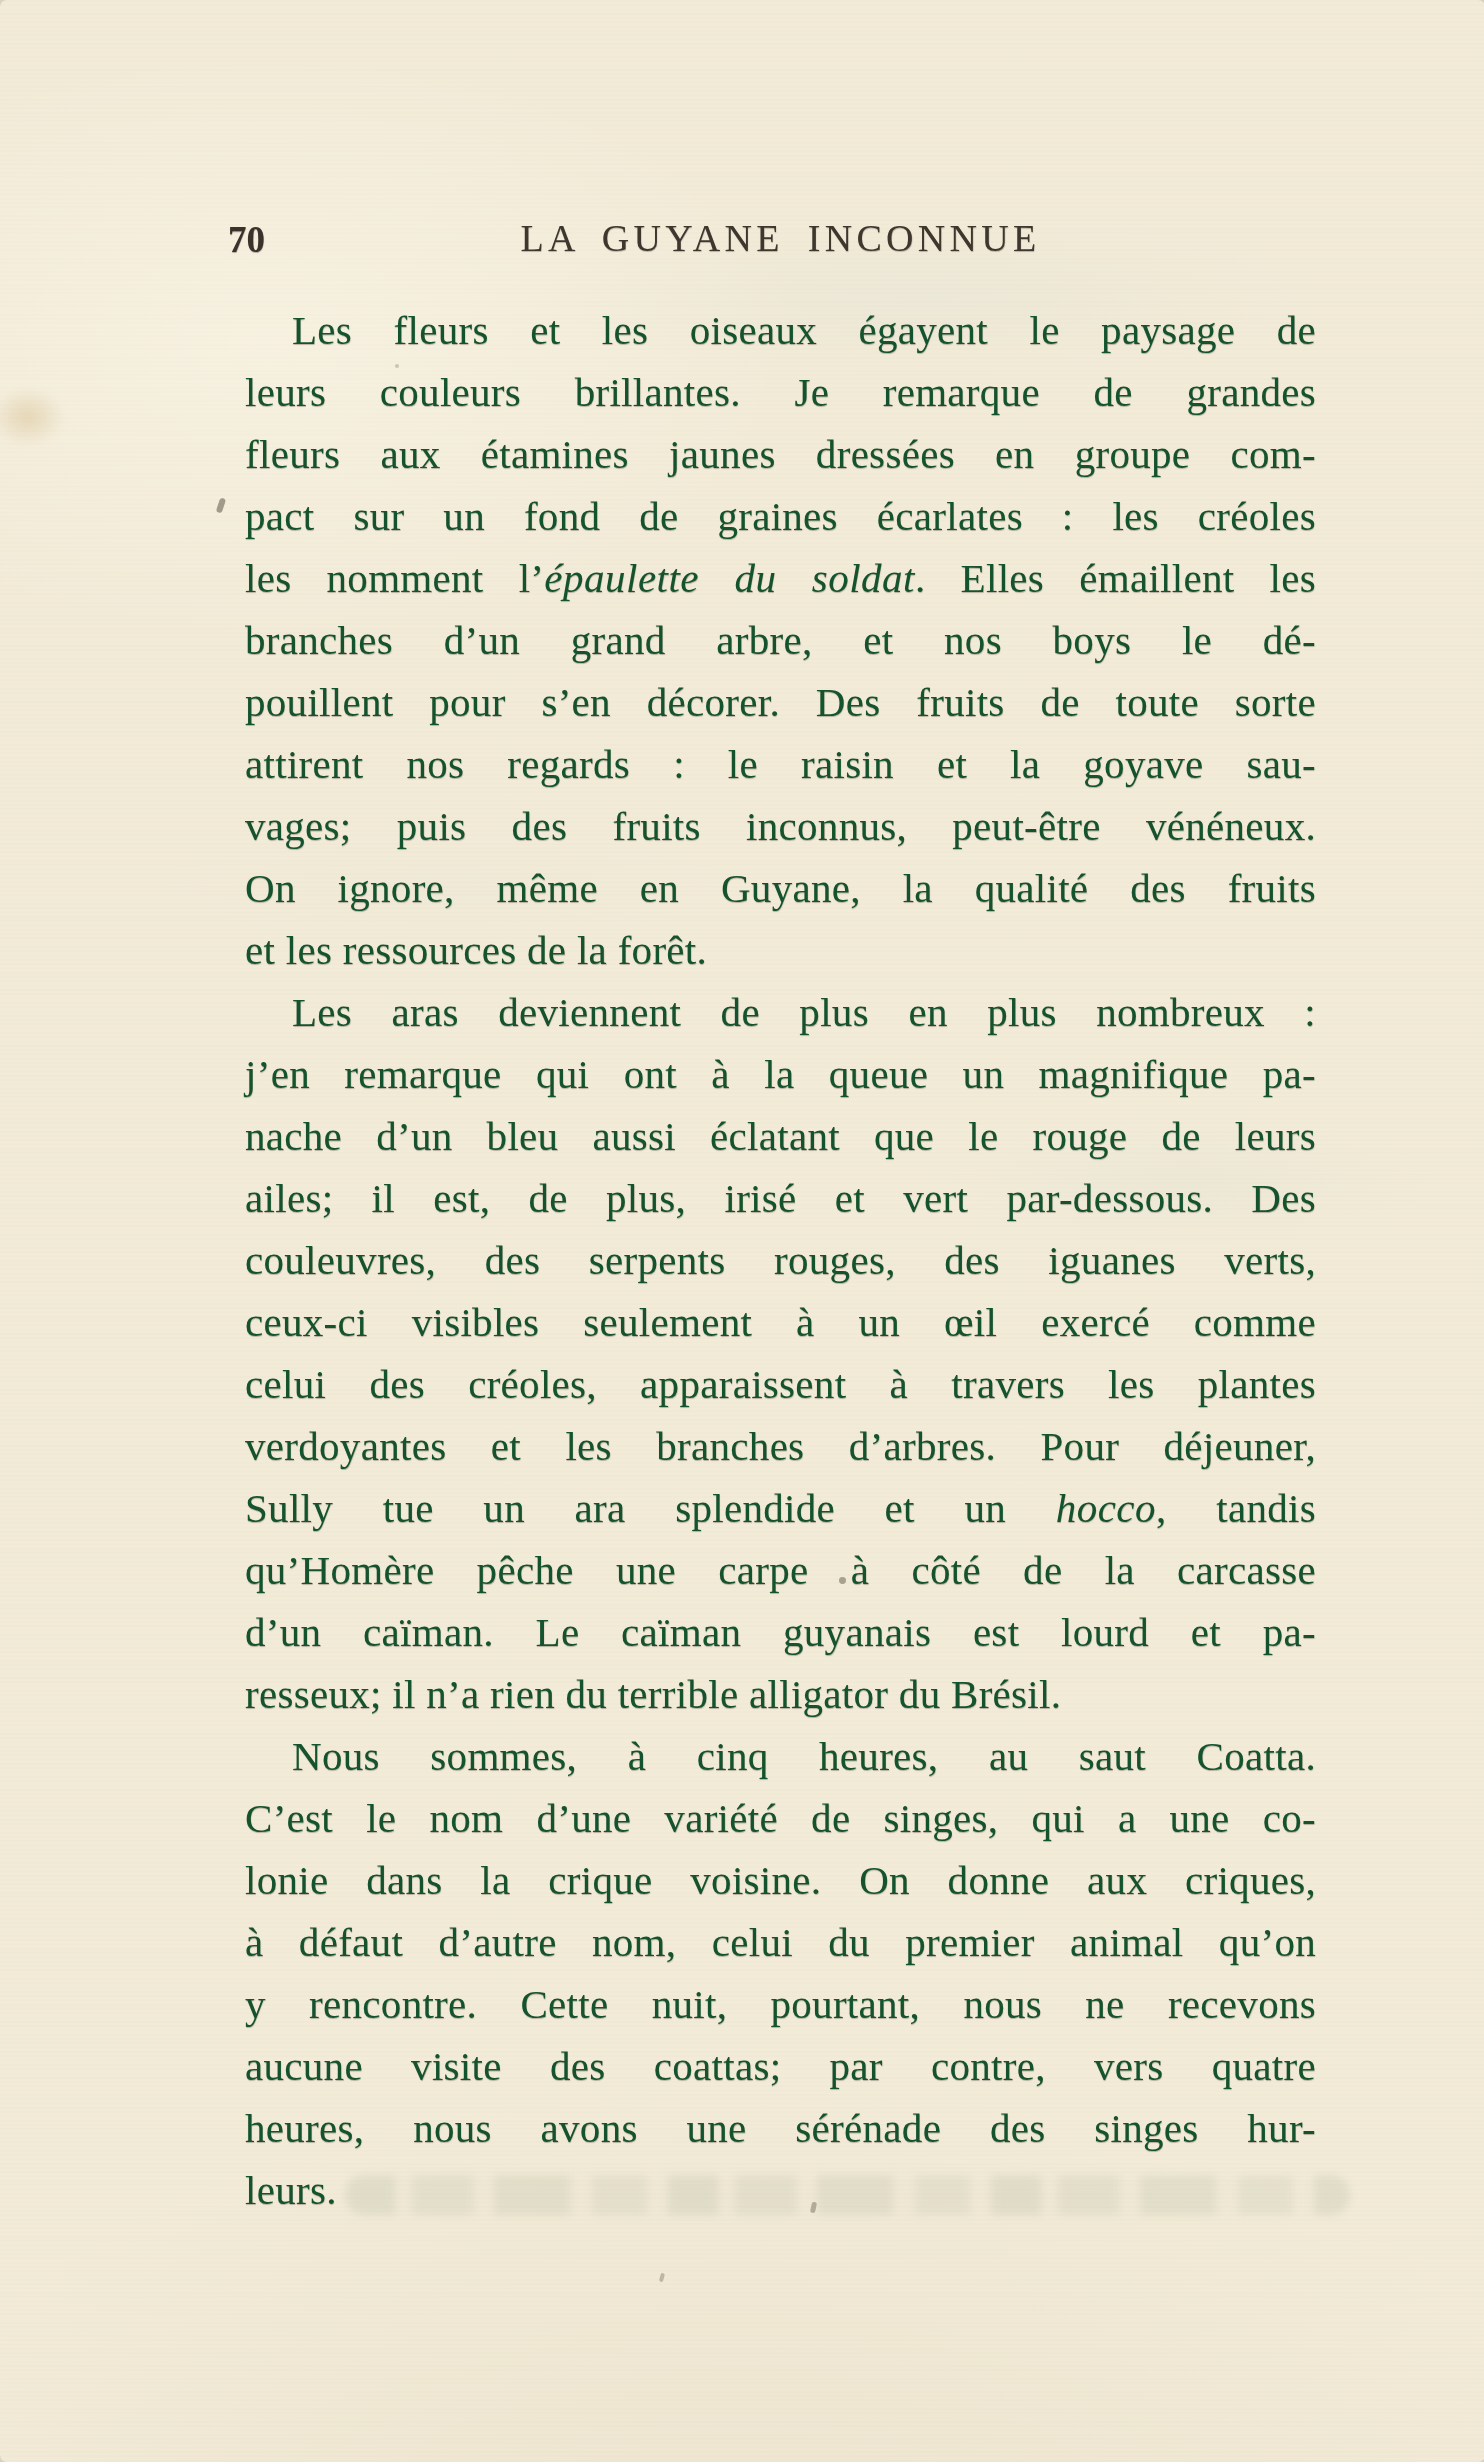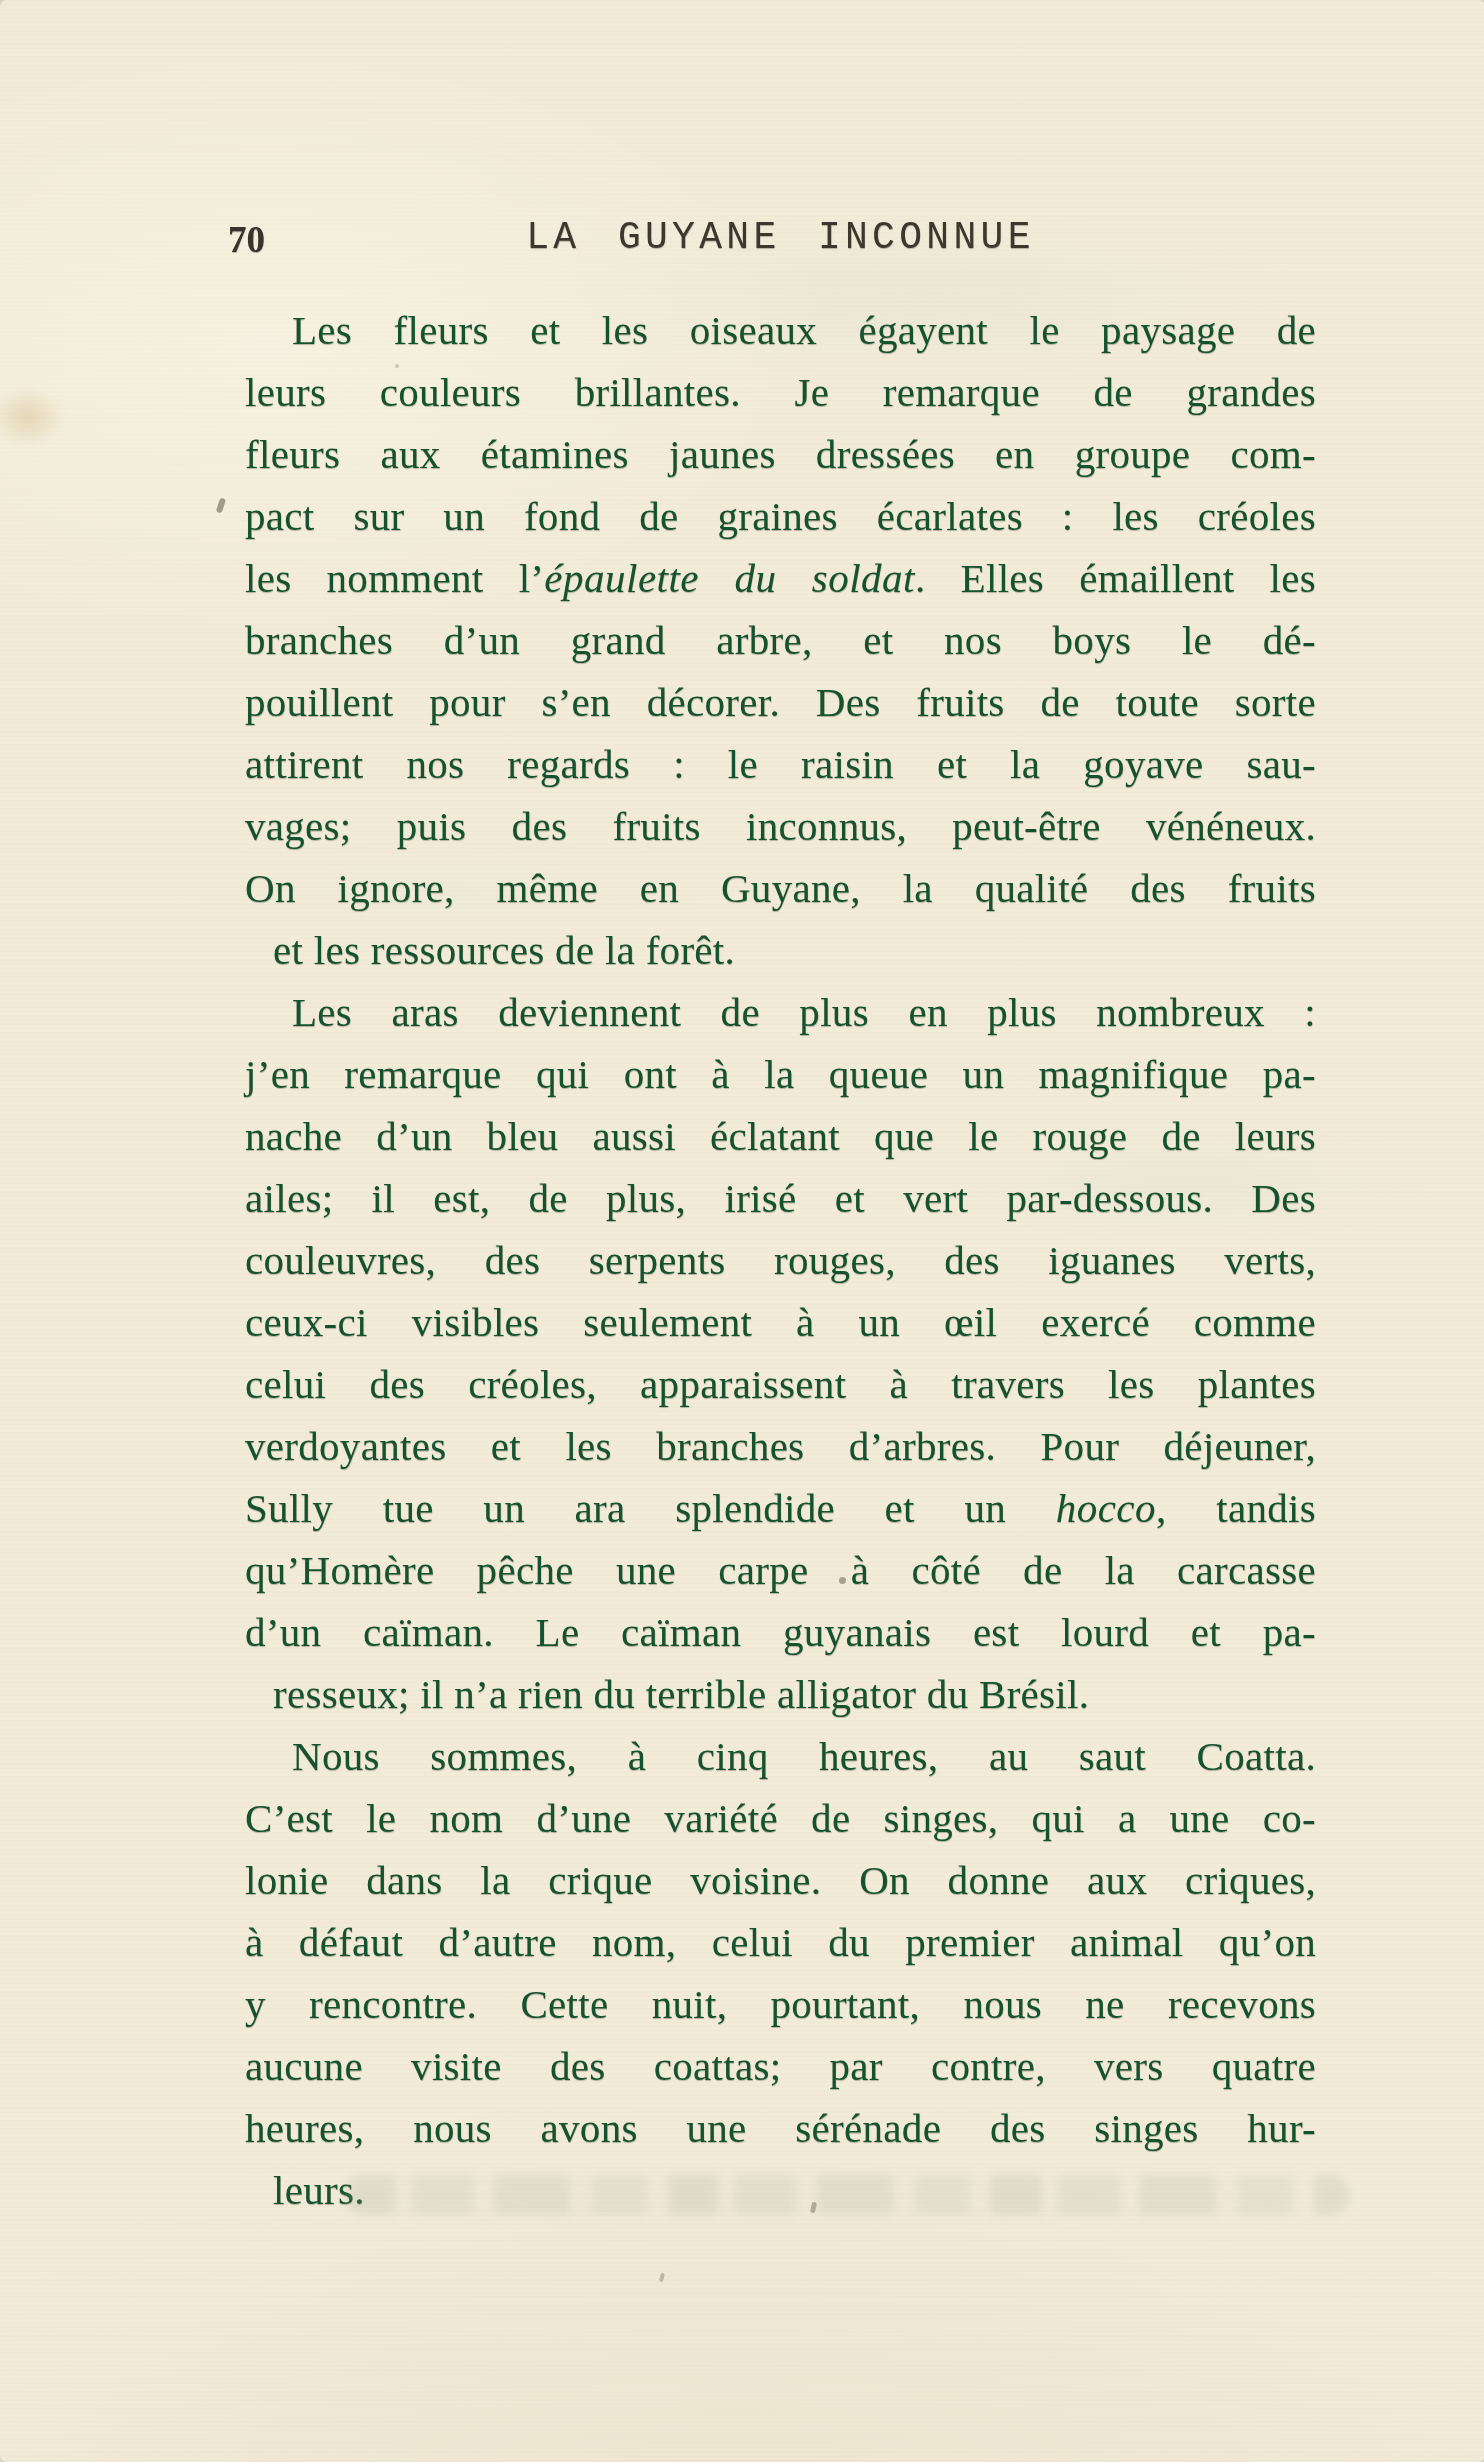--- a/index.html
+++ b/index.html
@@ -48,39 +48,38 @@
   .running-title {
     position: absolute;
     left: 245px; top: 216px; width: 1071px;
     text-align: center;
     font-size: 38px;
     letter-spacing: 4.3px;
     word-spacing: 10.3px;
     color: #3d372e;
     text-shadow: 0.3px 0.5px 0.8px rgba(61,55,46,0.32);
     white-space: nowrap;
-    font-family: Liberation Mono, monospace;
   }
 
   
   .text-body {
     position: absolute;
     left: 245px; top: 299px; width: 1071px;
     color: #14532d;
   }
   .line {
     font-size: 41px;
     line-height: 62px;
     letter-spacing: 0.3px;
     text-align: justify;
     text-align-last: justify;
     text-shadow: 0.3px 0.6px 0.8px rgba(57,50,42,0.32);
   }
   .line.indent { text-indent: 47px; }
-  .line.last { text-align-last: left; margin-left: 28px; }
+  .line.last { text-align-last: left; }
   .line em { font-style: italic; letter-spacing: 0.5px; }
 
   
   .ghost-line {
     position: absolute;
     left: 345px; top: 2175px; width: 1005px; height: 40px;
     background: repeating-linear-gradient(90deg,
       rgba(153,164,138,0.34) 0 50px,  rgba(153,164,138,0.05) 50px 67px,
       rgba(153,164,138,0.27) 67px 129px, rgba(153,164,138,0.04) 129px 149px,
       rgba(153,164,138,0.31) 149px 225px, rgba(153,164,138,0.05) 225px 247px,

